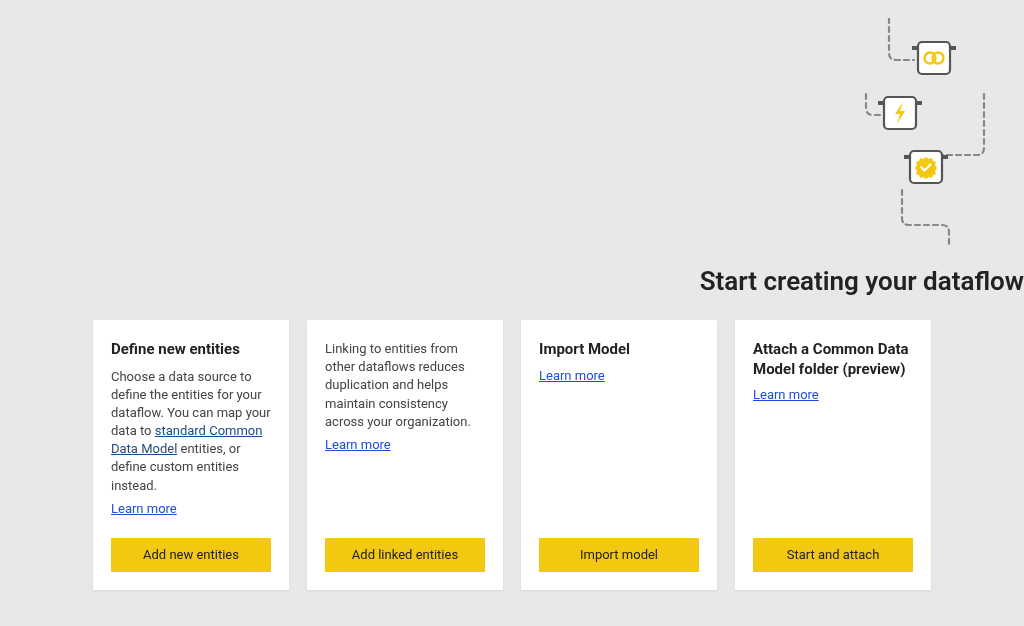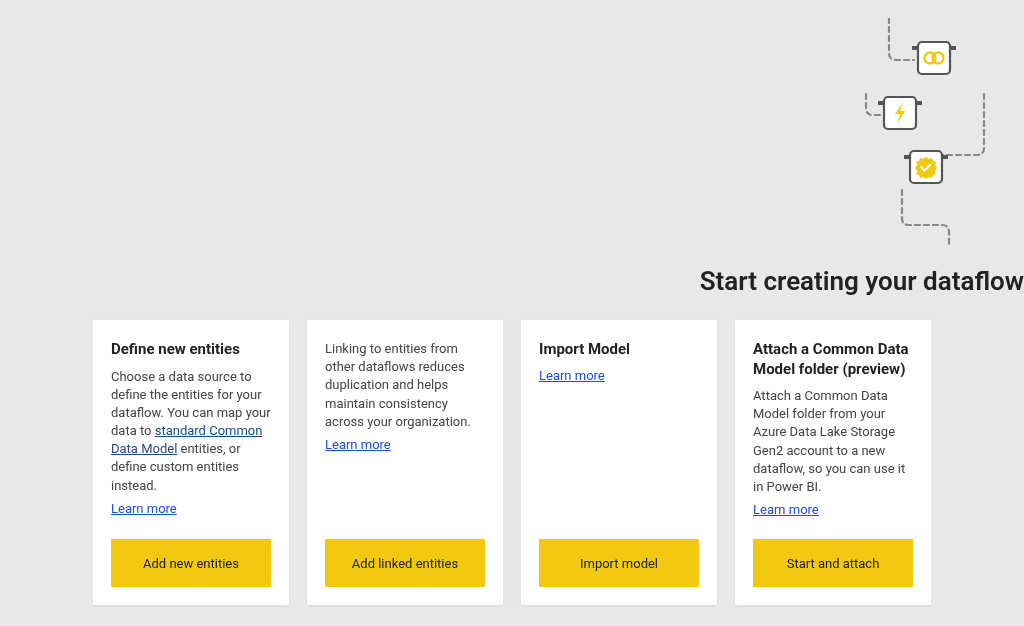--- a/index.html
+++ b/index.html
@@ -71,21 +71,21 @@
     color: #1d4ed8;
     text-decoration: underline;
     cursor: pointer;
     margin-bottom: auto;
     display: inline-block;
     padding-bottom: 12px;
   }
   .card .action-btn {
     background: #f2c811;
     border: none;
-    height: 48px;
+    height: 34px;
     font-size: 13px;
     color: #222;
     cursor: pointer;
     font-family: inherit;
     margin-top: 10px;
   }
   .fill { flex: 1 1 auto; }
 </style>
 </head>
 <body>
@@ -152,22 +152,19 @@
 
     <div class="card">
       <h3>Import Model</h3>
       <a class="learn-link">Learn more</a>
       <div class="fill"></div>
       <button class="action-btn">Import model</button>
     </div>
 
     <div class="card">
       <h3>Attach a Common Data Model folder (preview)</h3>
-      <p>
-        <span>Attach a Common Data Model folder from your Azure Data Lake Storage Gen2 account to a new dataflow, so you can use it in Power BI.</span>
-      </p>
       <a class="learn-link">Learn more</a>
       <div class="fill"></div>
       <button class="action-btn">Start and attach</button>
     </div>
 
   </div>
 </div>
 
 </body></html>

